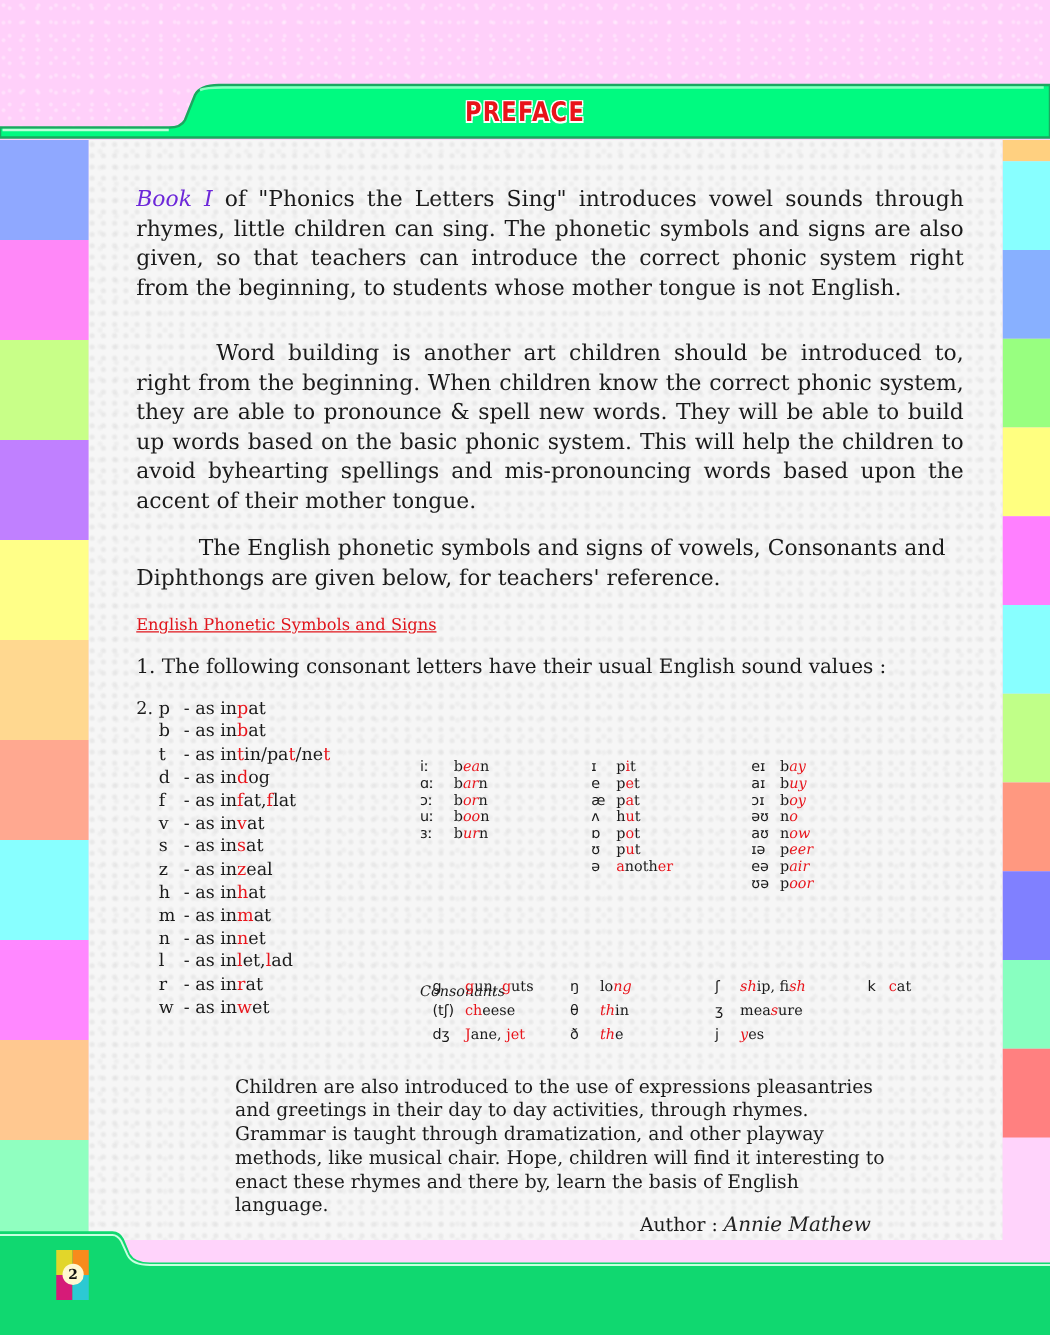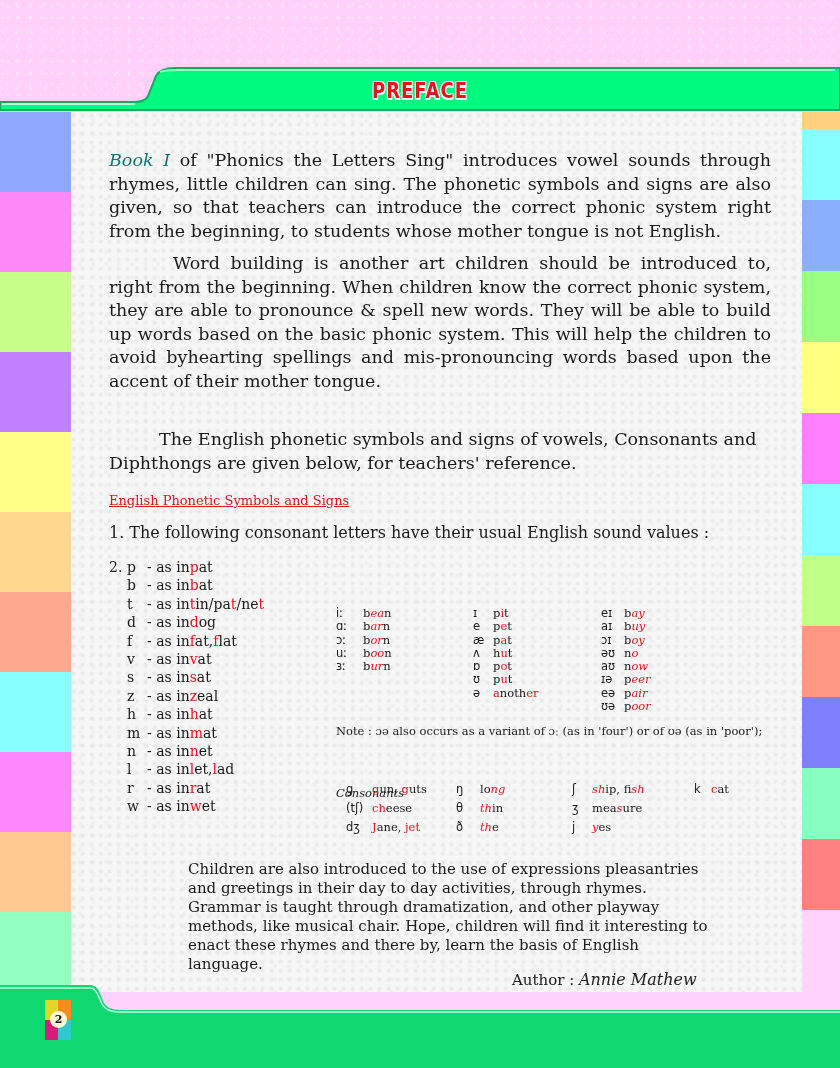--- a/index.html
+++ b/index.html
@@ -52,25 +52,25 @@
   .page-number-badge .q3 { left:0; top:20px; background:#d61b78; }
   .page-number-badge .q4 { left:13px; top:20px; background:#2cc9d3; }
   .page-number {
     position:absolute; left:5px; top:11px; width:17px; height:17px; border-radius:50%;
     background:#fff8d0; font-family:"DejaVu Serif", serif; font-weight:bold; font-size:11px;
     text-align:center; line-height:17px; color:#111;
   }
 
   .para { position:absolute; font-size:17.5px; line-height:23.5px; text-align:justify; }
   .p1 { left:109px; top:149px; width:662px; }
-  .p2 { left:109px; top:252px; width:662px; }
+  .p2 { left:109px; top:272px; width:662px; }
   .p3 { left:109px; top:428px; width:662px; text-align:left; }
   .indent { display:inline-block; width:64px; }
   .indent2 { display:inline-block; width:50px; }
-  .book-label { color:#0f766e; font-family:"DejaVu Serif", serif; font-style:italic; }
+  .book-label { color:#6d28d9; font-family:"DejaVu Serif", serif; font-style:italic; }
   .red { color:#e8141b; }
   .redi { color:#e8141b; font-style:italic; }
 
   .section-link {
     position:absolute; left:109px; top:493px; font-size:13px; color:#e0141b;
     text-decoration:underline;
   }
   .item1 { position:absolute; left:109px; top:523px; font-size:16px; }
   .cons-list { position:absolute; left:109px; top:558px; font-size:14px; line-height:18.4px; }
   .cons-row { display:flex; white-space:nowrap; }
@@ -346,21 +346,20 @@
         <span><span>p</span><span class="redi">air</span></span>
       </div>
       <div class="row">
         <span class="sym">ʊə</span>
         <span><span>p</span><span class="redi">oor</span></span>
       </div>
     </div>
 </div>
 
 <div class="note">
-  <div>Note :  ɔə also occurs as a variant of ɔː (as in 'four') or of ʊə (as in 'poor');</div>
 </div>
 
 <div class="consonants">
   <div class="consonants-title">Consonants</div>
   <div class="ccol cc1" id="cc1">
       <div class="row">
         <span class="sym">g</span>
         <span><span class="red">g</span><span>un, </span><span class="red">g</span><span>uts</span></span>
       </div>
       <div class="row">

